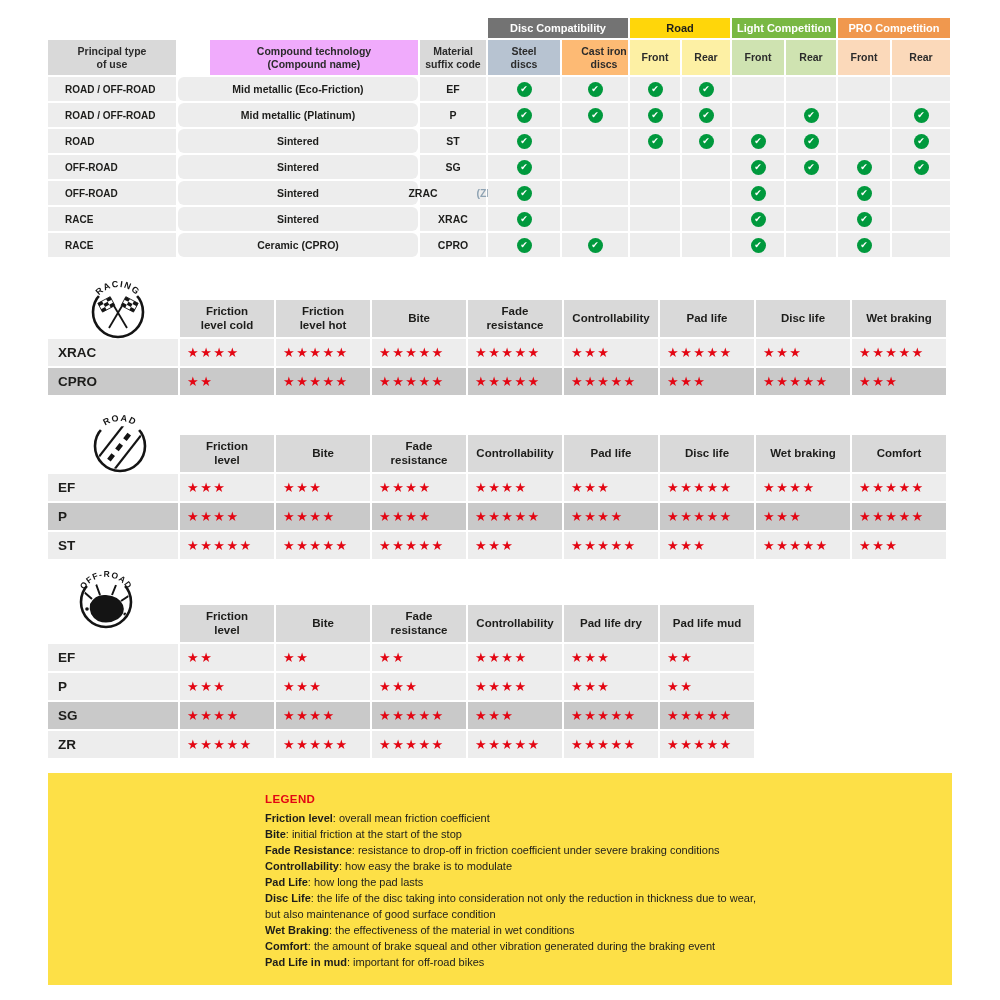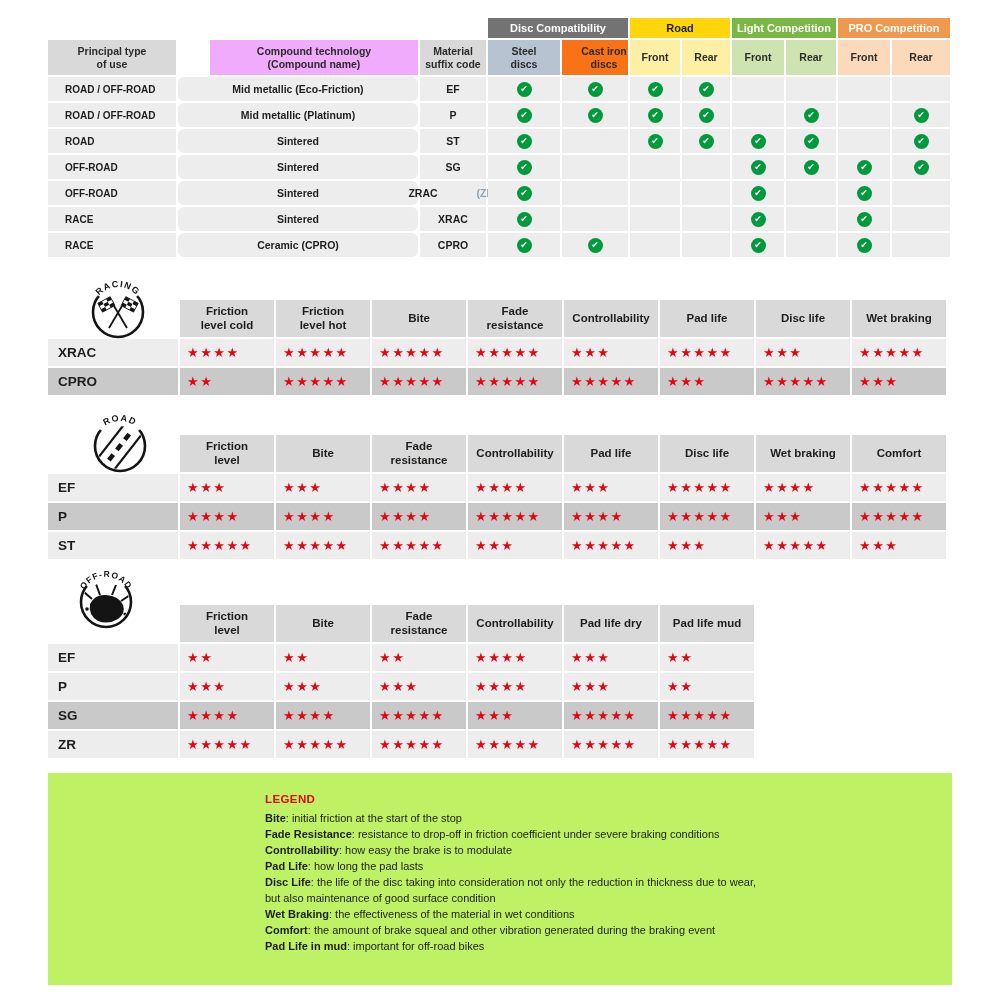--- a/index.html
+++ b/index.html
@@ -41,21 +41,21 @@
   .row-dark { background: #c9c9c9; }
   .stars { color: #e30613; font-size: 13px; letter-spacing: 1.5px; font-family: "DejaVu Sans", sans-serif; line-height: 1; }
 
   
   .icon-wrap { position: absolute; width: 64px; height: 64px; }
   #icon-racing  { left: 86px; top: 278px; }
   #icon-road    { left: 88px; top: 412px; }
   #icon-offroad { left: 74px; top: 568px; }
 
   
-  #legend { position: absolute; left: 48px; top: 773px; width: 904px; height: 212px; background: #bef264; }
+  #legend { position: absolute; left: 48px; top: 773px; width: 904px; height: 212px; background: #fde047; }
   #legend-content { position: absolute; left: 217px; top: 20px; }
   #legend-title { color: #e30613; font-weight: bold; font-size: 11.5px; letter-spacing: 0.4px; margin-bottom: 5px; }
   .legend-line { font-size: 11px; color: #1d1d1b; line-height: 16px; }
   .legend-term { font-weight: bold; }
 </style>
 </head>
 <body>
 
 <div class="page">
 
@@ -66,21 +66,21 @@
       <div class="cell group-hdr" style="background: rgb(121, 184, 67); color: rgb(255, 255, 255); grid-column: span 2;">Light Competition</div>
       <div class="cell group-hdr" style="background: rgb(240, 152, 78); color: rgb(255, 255, 255); grid-column: span 2;">PRO Competition</div>
       <div class="cell col-hdr" style="background: rgb(217, 217, 217);">Principal type
 of use</div>
       <div class="cell col-hdr" style="background: #f0abfc; margin-left: 32px;">Compound technology
 (Compound name)</div>
       <div class="cell col-hdr" style="background: rgb(217, 217, 217);">Material
 suffix code</div>
       <div class="cell col-hdr" style="background: rgb(183, 195, 209);">Steel
 discs</div>
-      <div class="cell col-hdr" style="background: #f97316; padding-left: 18px;">Cast iron
+      <div class="cell col-hdr" style="background: #fdba74; padding-left: 18px;">Cast iron
 discs</div>
       <div class="cell col-hdr" style="background: rgb(253, 240, 164);">Front</div>
       <div class="cell col-hdr" style="background: rgb(253, 240, 164);">Rear</div>
       <div class="cell col-hdr" style="background: rgb(207, 227, 177);">Front</div>
       <div class="cell col-hdr" style="background: rgb(207, 227, 177);">Rear</div>
       <div class="cell col-hdr" style="background: rgb(251, 217, 186);">Front</div>
       <div class="cell col-hdr" style="background: rgb(251, 217, 186);">Rear</div>
       <div class="cell data-cell use-cell">ROAD / OFF-ROAD</div>
       <div class="cell data-cell tech-cell">Mid metallic (Eco-Friction)</div>
       <div class="cell data-cell code-cell">
@@ -545,20 +545,21 @@
       </div>
       <div class="cell rt-stars row-light">
         <span class="stars">★★★★★</span>
       </div>
     </div>
 
   <div id="legend">
     <div id="legend-content">
       <div id="legend-title">LEGEND</div>
       <div id="legend-lines">
+          <div class="legend-line"><span class="legend-term">Friction level</span><span class="legend-def">: overall mean friction coefficient</span></div>
           <div class="legend-line"><span class="legend-term">Bite</span><span class="legend-def">: initial friction at the start of the stop</span></div>
           <div class="legend-line"><span class="legend-term">Fade Resistance</span><span class="legend-def">: resistance to drop-off in friction coefficient under severe braking conditions</span></div>
           <div class="legend-line"><span class="legend-term">Controllability</span><span class="legend-def">: how easy the brake is to modulate</span></div>
           <div class="legend-line"><span class="legend-term">Pad Life</span><span class="legend-def">: how long the pad lasts</span></div>
           <div class="legend-line"><span class="legend-term">Disc Life</span><span class="legend-def">: the life of the disc taking into consideration not only the reduction in thickness due to wear,</span></div>
           <div class="legend-line"><span class="legend-def">but also maintenance of good surface condition</span></div>
           <div class="legend-line"><span class="legend-term">Wet Braking</span><span class="legend-def">: the effectiveness of the material in wet conditions</span></div>
           <div class="legend-line"><span class="legend-term">Comfort</span><span class="legend-def">: the amount of brake squeal and other vibration generated during the braking event</span></div>
           <div class="legend-line"><span class="legend-term">Pad Life in mud</span><span class="legend-def">: important for off-road bikes</span></div>
         </div>

